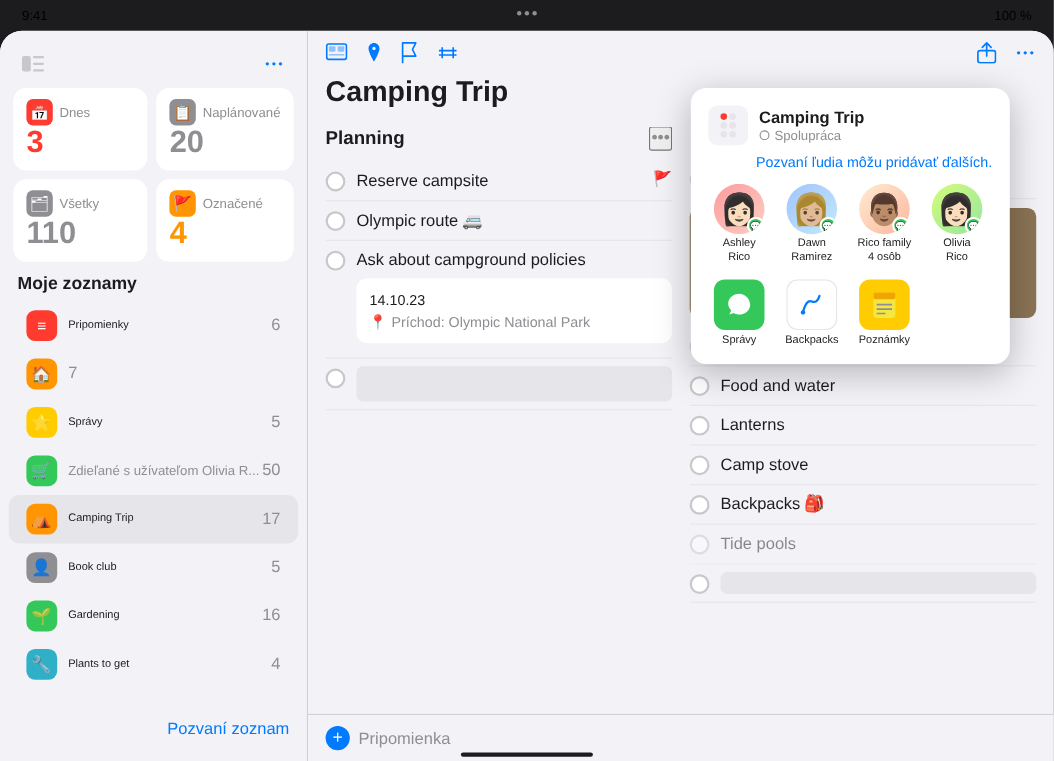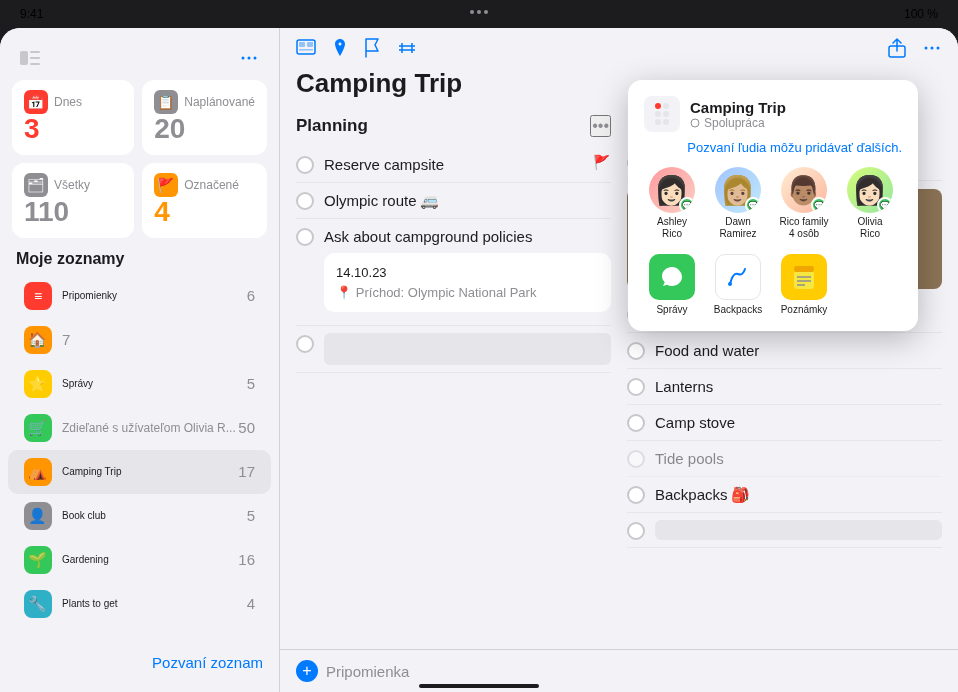--- a/index.html
+++ b/index.html
@@ -783,28 +783,28 @@
             <div class="check-circle"></div>
             <span class="item-text">Lanterns</span>
           </div>
 
 
           <div class="checklist-item">
             <div class="check-circle"></div>
             <span class="item-text">Camp stove</span>
           </div>
 
+          <div class="checklist-item">
+            <div class="check-circle"></div>
+            <span class="item-text">Backpacks 🎒</span>
+          </div>
+
           <div class="checklist-item" style="opacity:0.5">
             <div class="check-circle"></div>
             <span class="item-text">Tide pools</span>
-          </div>
-
-          <div class="checklist-item">
-            <div class="check-circle"></div>
-            <span class="item-text">Backpacks 🎒</span>
           </div>
 
           <div class="checklist-item">
             <div class="check-circle"></div>
             <div style="flex:1; height:20px; background:#e5e5ea; border-radius:6px;"></div>
           </div>
         </div>
       </div>
     </div>
 

